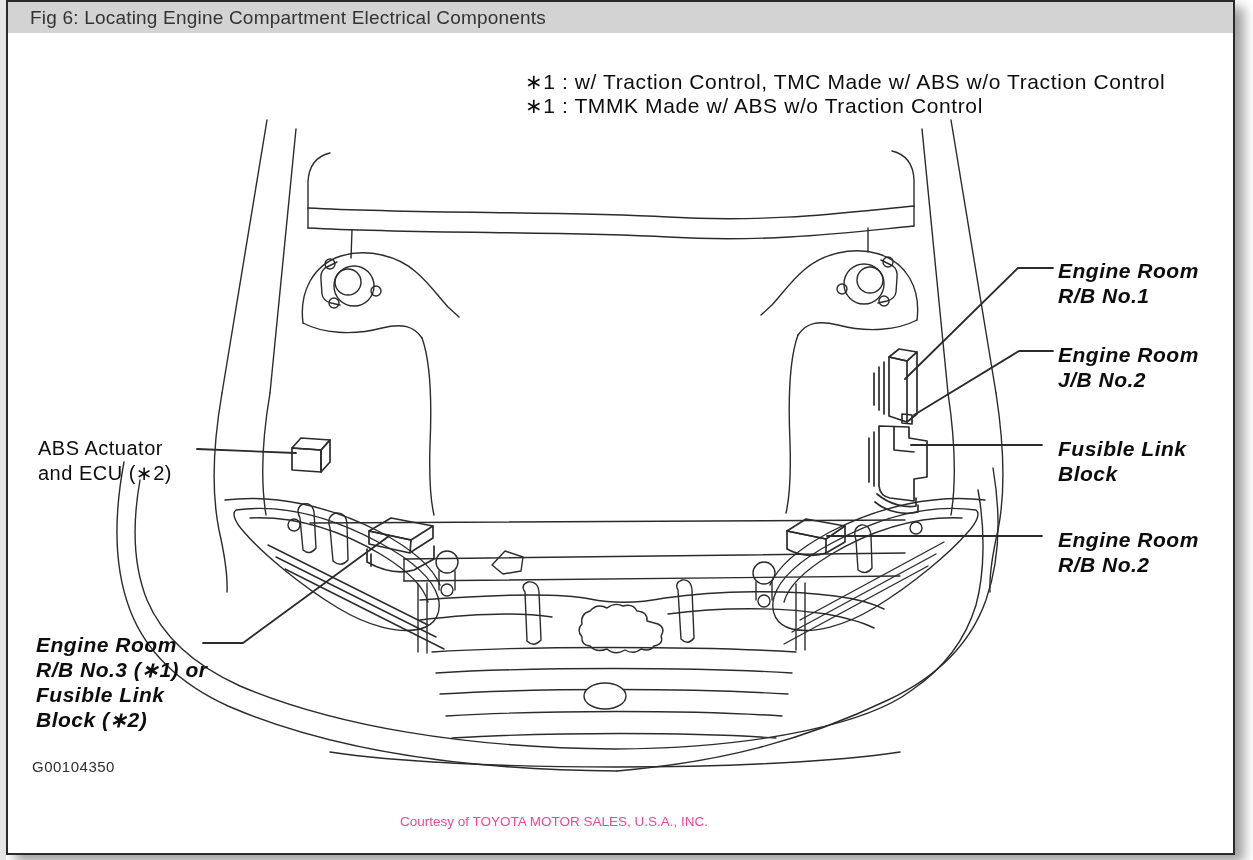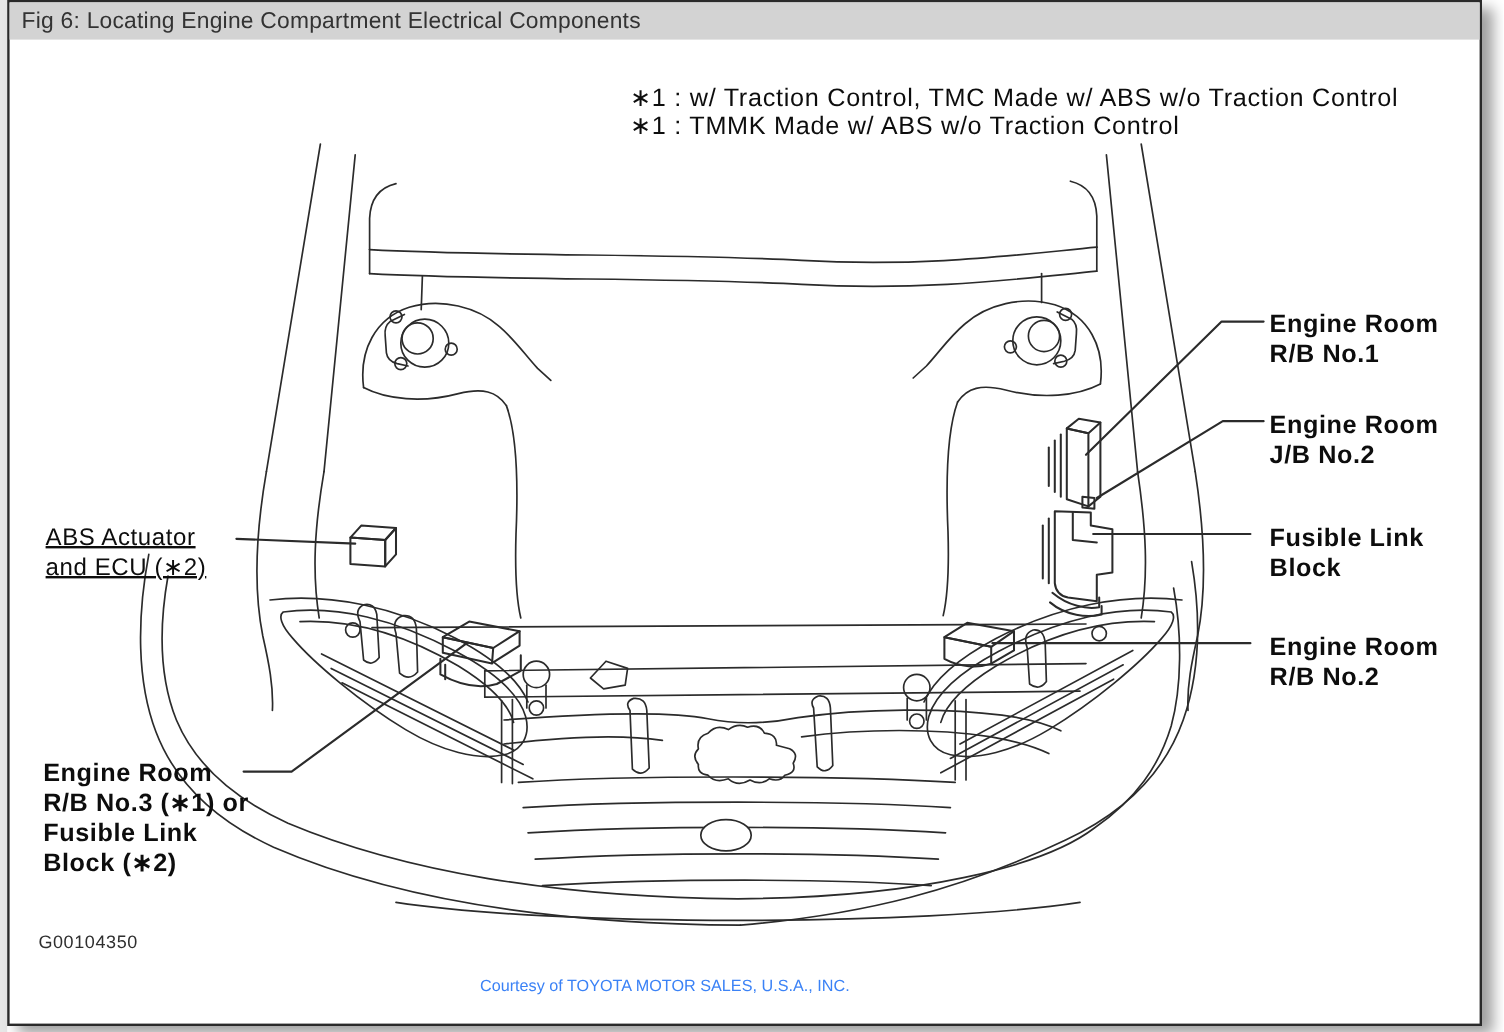--- a/index.html
+++ b/index.html
@@ -1,26 +1,26 @@
 <!DOCTYPE html>
 <html><head>
 <meta charset="utf-8">
 <style>
   html,body{margin:0;padding:0;background:#ffffff;}
   #page{position:relative;width:1253px;height:860px;font-family:"Liberation Sans",sans-serif;overflow:hidden;background:#fff;}
   .left-strip{position:absolute;left:0;top:0;width:6px;height:860px;background:#e7e7e7;}
   .panel{position:absolute;left:6px;top:0;width:1225px;height:851px;border:2px solid #2a2a2a;background:#ffffff;box-shadow:9px 7px 11px rgba(0,0,0,0.38);}
-  .titlebar{position:absolute;left:8px;top:2px;width:1225px;height:31px;background:#d3d3d3;color:#333;font-size:19px;line-height:31px;padding-left:10px;box-sizing:border-box;letter-spacing:0.2px;}
+  .titlebar{position:absolute;left:8px;top:2px;width:1225px;height:31px;background:#d3d3d3;color:#333;font-size:19px;line-height:31px;padding-left:22px;box-sizing:border-box;letter-spacing:0.2px;}
   svg.diagram{position:absolute;left:0;top:0;width:1253px;height:860px;}
   .lbl{position:absolute;white-space:pre-line;color:#0d0d0d;}
-  .lbl.bold{font-weight:bold;font-size:21px;line-height:25px;letter-spacing:0.5px;}
+  .lbl.bold{font-weight:bold;font-size:21px;line-height:25px;letter-spacing:0.5px;font-style:italic;}
   .lbl.reg{font-weight:normal;font-size:20px;line-height:25px;letter-spacing:0.5px;}
   .notes{position:absolute;left:505px;top:70px;font-size:21px;line-height:24px;letter-spacing:0.6px;color:#0d0d0d;margin-left:20px;}
-  .gcode{position:absolute;left:32px;top:777px;font-size:15px;letter-spacing:0.5px;color:#2f2f2f;}
-  .footer{position:absolute;left:8px;top:814px;width:1092px;text-align:center;font-size:13.5px;color:#3b82f6;}
+  .gcode{position:absolute;left:32px;top:758px;font-size:15px;letter-spacing:0.5px;color:#2f2f2f;}
+  .footer{position:absolute;left:8px;top:814px;width:1092px;text-align:center;font-size:13.5px;color:#ec4899;}
 </style>
 </head>
 <body>
 
 <div id="page">
   <div class="left-strip"></div>
   <div class="panel"></div>
   <div class="titlebar">Fig 6: Locating Engine Compartment Electrical Components</div>
 
   <svg class="diagram" viewBox="0 0 1253 860">
@@ -188,21 +188,21 @@
   </div>
 
   <div class="lbl bold" style="left:1058px;top:258px;">Engine Room
 R/B No.1</div>
   <div class="lbl bold" style="left:1058px;top:342px;">Engine Room
 J/B No.2</div>
   <div class="lbl bold" style="left:1058px;top:436px;">Fusible Link
 Block</div>
   <div class="lbl bold" style="left:1058px;top:527px;">Engine Room
 R/B No.2</div>
-  <div class="lbl reg" style="left:38px;top:436px;text-decoration:underline;">ABS Actuator
+  <div class="lbl reg" style="left:38px;top:436px;">ABS Actuator
 and ECU (∗2)</div>
   <div class="lbl bold" style="left:36px;top:632px;">Engine Room
 R/B No.3 (∗1) or
 Fusible Link
 Block (∗2)</div>
 
   <div class="gcode">G00104350</div>
   <div class="footer">Courtesy of TOYOTA MOTOR SALES, U.S.A., INC.</div>
 </div>
 

